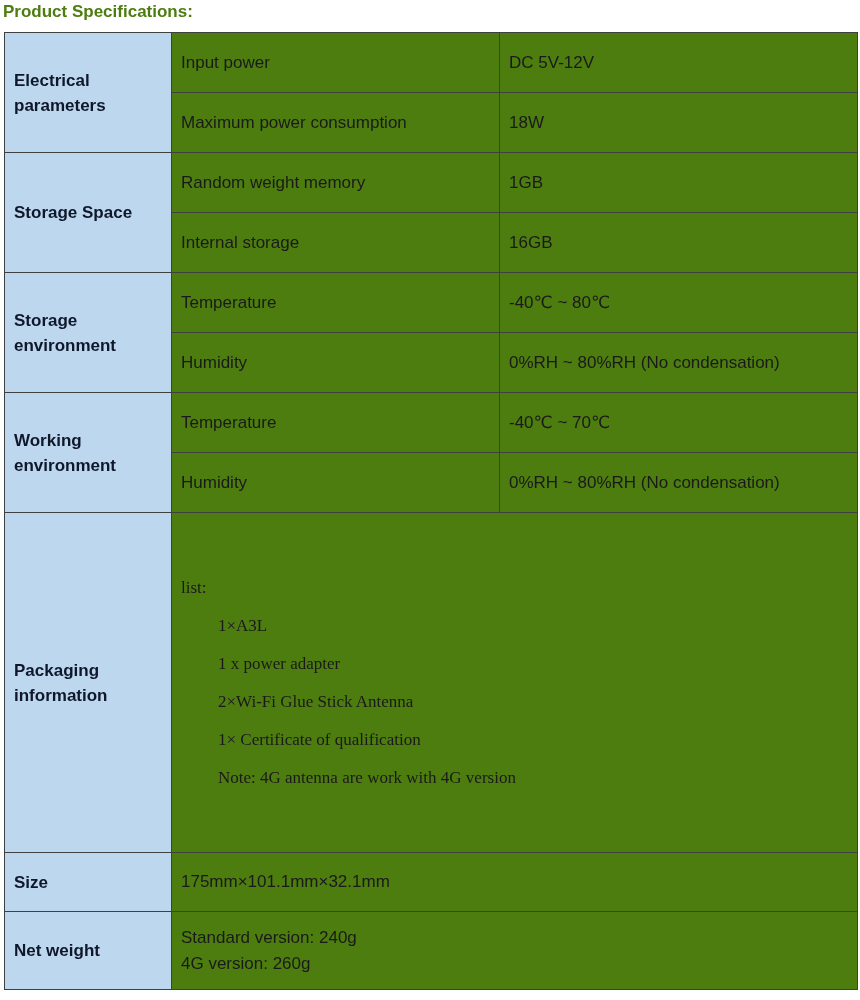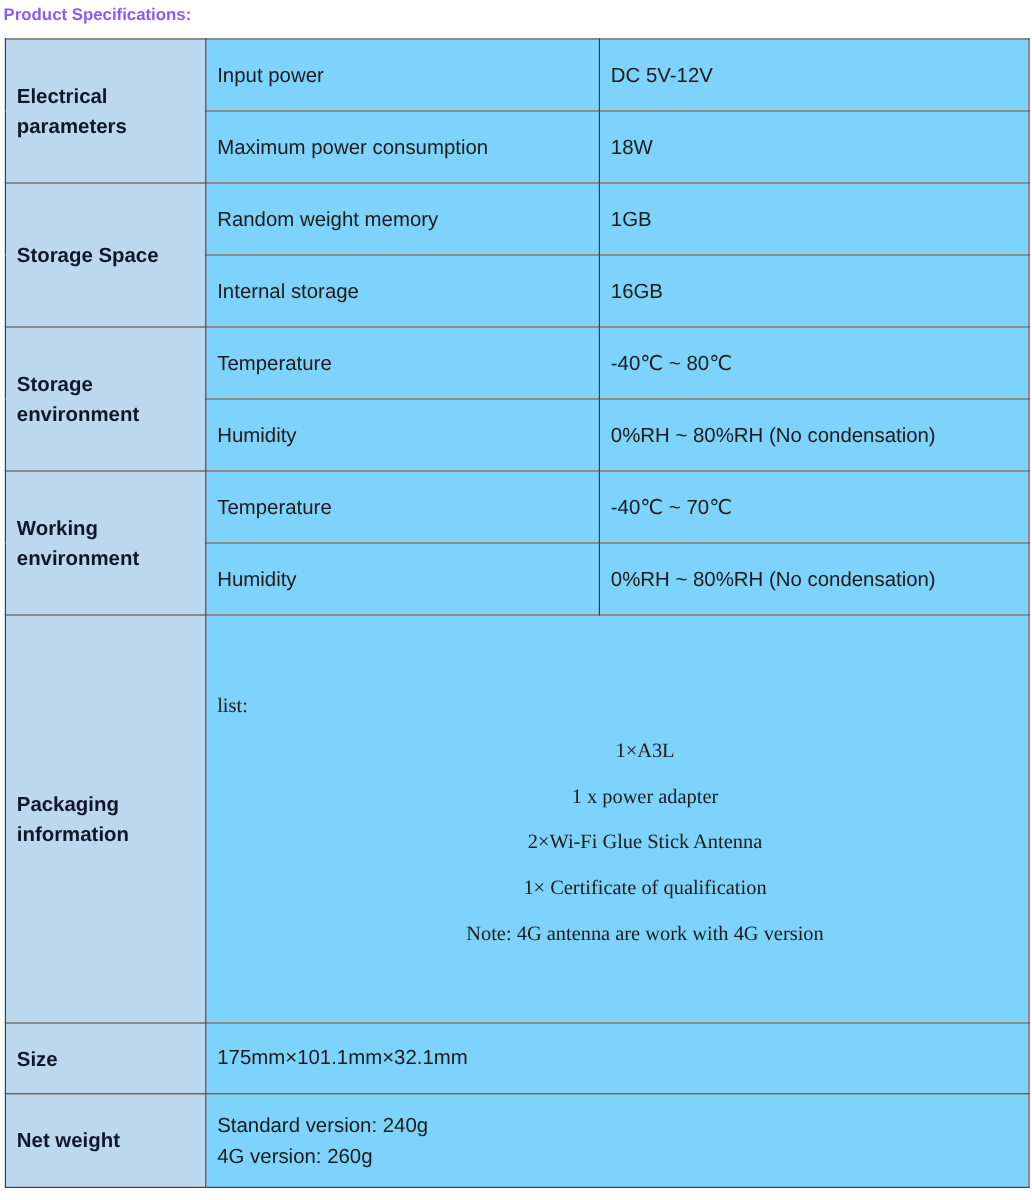--- a/index.html
+++ b/index.html
@@ -12,23 +12,23 @@
     font-family: "Liberation Sans", "DejaVu Sans", sans-serif;
     color: #1a1a1a;
   }
   .page {
     width: 860px;
     height: 1000px;
     box-sizing: border-box;
     padding-top: 0;
   }
   .doc-title {
-    font-size: 14px;
+    font-size: 17px;
     font-weight: bold;
-    color: #8b5cf6;
+    color: #4d7c0f;
     margin: 0 0 0 3px;
     padding-top: 1px;
     height: 32px;
     line-height: 22px;
     box-sizing: border-box;
   }
   table.specs {
     border-collapse: collapse;
     table-layout: fixed;
     margin-left: 4px;
@@ -42,34 +42,33 @@
     box-sizing: border-box;
     overflow: hidden;
   }
   td.cat {
     background: var(--category-bg, #bdd7ee);
     font-weight: bold;
     color: #0f172a;
     line-height: 25px;
   }
   td.lbl, td.val {
-    background: #7dd3fc;
+    background: #4d7c0f;
   }
   tr.r-spec { height: 60px; }
   tr.r-pack { height: 340px; }
   tr.r-size { height: 59px; padding-left: 39px; }
   tr.r-net  { height: 78px; }
   .pack-line {
     line-height: 38px;
     white-space: nowrap;
     font-family: Liberation Serif, serif;
   }
   .pack-line.indent {
     padding-left: 37px;
-    text-align: center;
   }
   .net-line {
     line-height: 26px;
   }
 </style>
 </head>
 <body>
 
 <div class="page">
 

